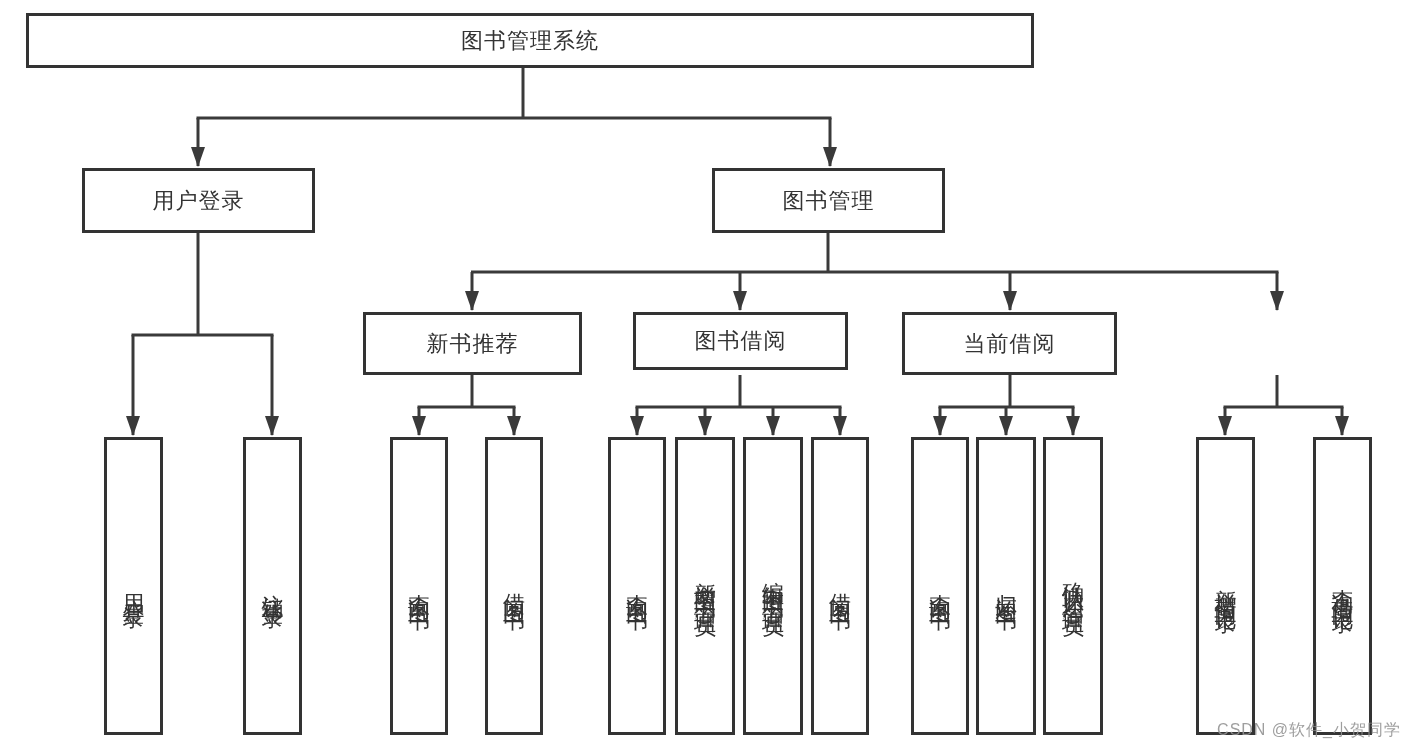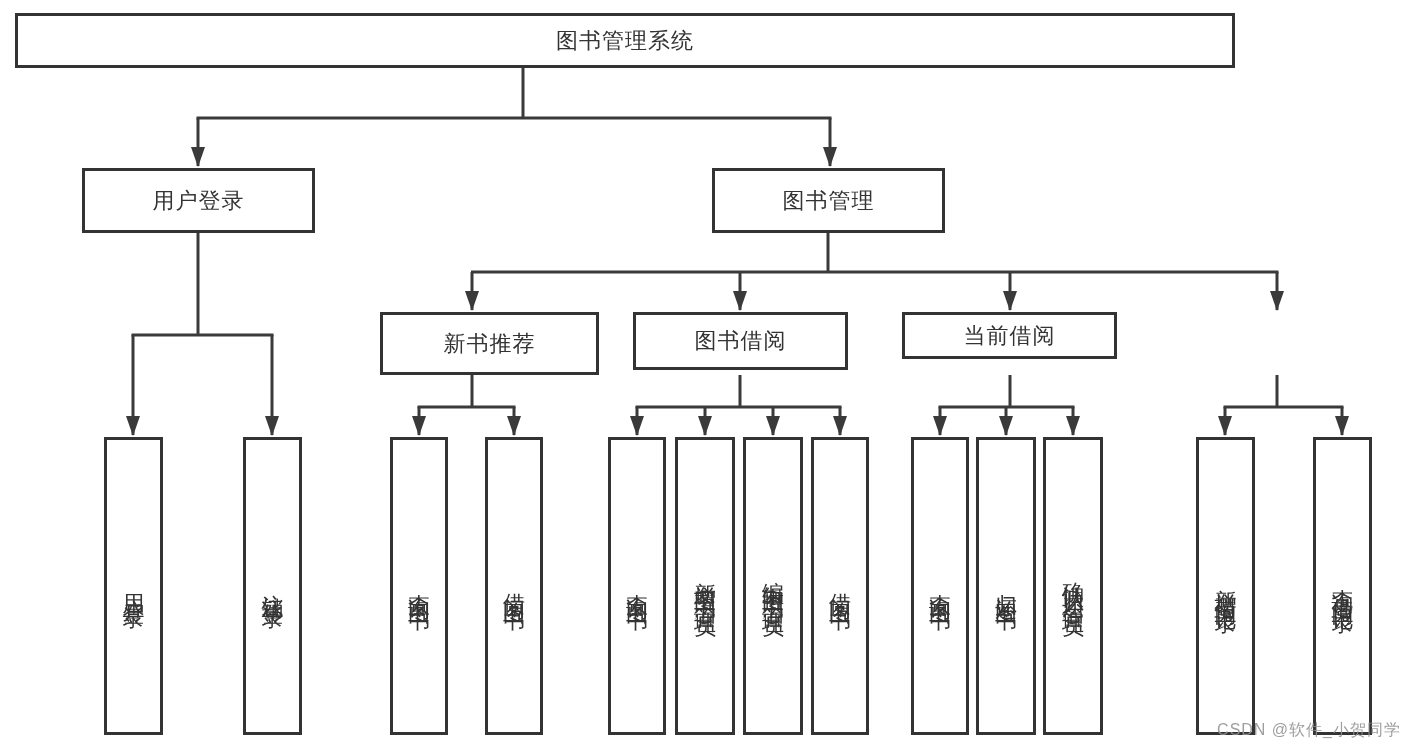--- a/index.html
+++ b/index.html
@@ -95,28 +95,28 @@
       <line x1="1006" y1="407" x2="1006" y2="435" marker-end="url(#arrow)"></line>
       <line x1="1073" y1="407" x2="1073" y2="435" marker-end="url(#arrow)"></line>
 
       <line x1="1277" y1="375" x2="1277" y2="407"></line>
       <line x1="1223.5" y1="407" x2="1343.5" y2="407"></line>
       <line x1="1225" y1="407" x2="1225" y2="435" marker-end="url(#arrow)"></line>
       <line x1="1342" y1="407" x2="1342" y2="435" marker-end="url(#arrow)"></line>
     </g>
   </svg>
 
-  <div class="node" style="left:15px;top:13px;width:1220px;height:55px;">图书管理系统</div>
+  <div class="node" style="left:26px;top:13px;width:1008px;height:55px;">图书管理系统</div>
 
   <div class="node" style="left:82px;top:168px;width:233px;height:65px;">用户登录</div>
   <div class="node" style="left:712px;top:168px;width:233px;height:65px;text-align:right;">图书管理</div>
 
-  <div class="node" style="left:380px;top:312px;width:219px;height:63px;">新书推荐</div>
+  <div class="node" style="left:363px;top:312px;width:219px;height:63px;">新书推荐</div>
   <div class="node" style="left:633px;top:312px;width:215px;height:58px;">图书借阅</div>
-  <div class="node" style="left:902px;top:312px;width:215px;height:47px;">当前借阅</div>
+  <div class="node" style="left:902px;top:312px;width:215px;height:63px;">当前借阅</div>
 
   <div class="leaf" style="left:104px;width:59px;">
     <span class="vtext">用户登录</span>
   </div>
   <div class="leaf" style="left:243px;width:59px;">
     <span class="vtext">注销登录</span>
   </div>
 
   <div class="leaf" style="left:390px;width:58px;">
     <span class="vtext">查询图书</span>

